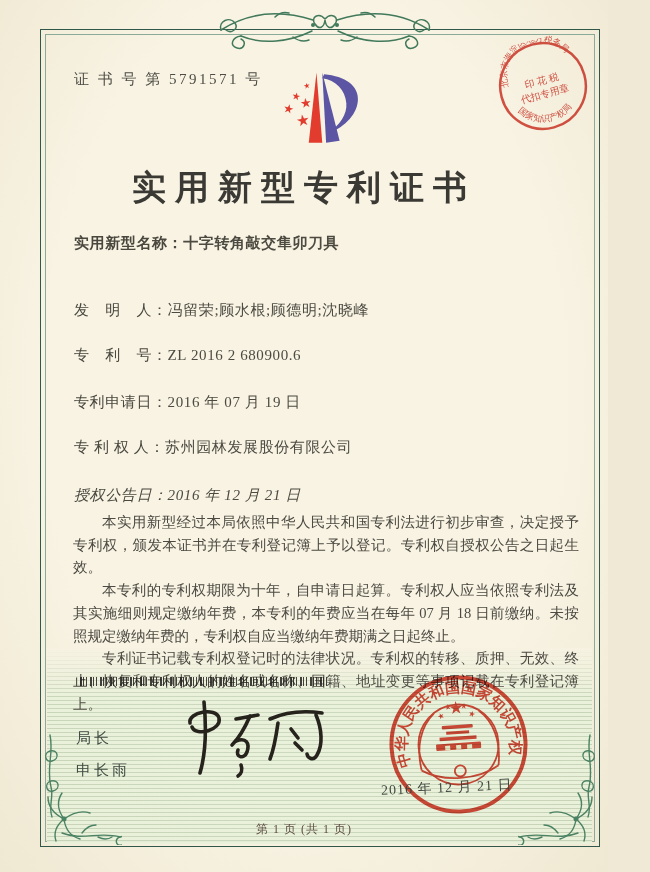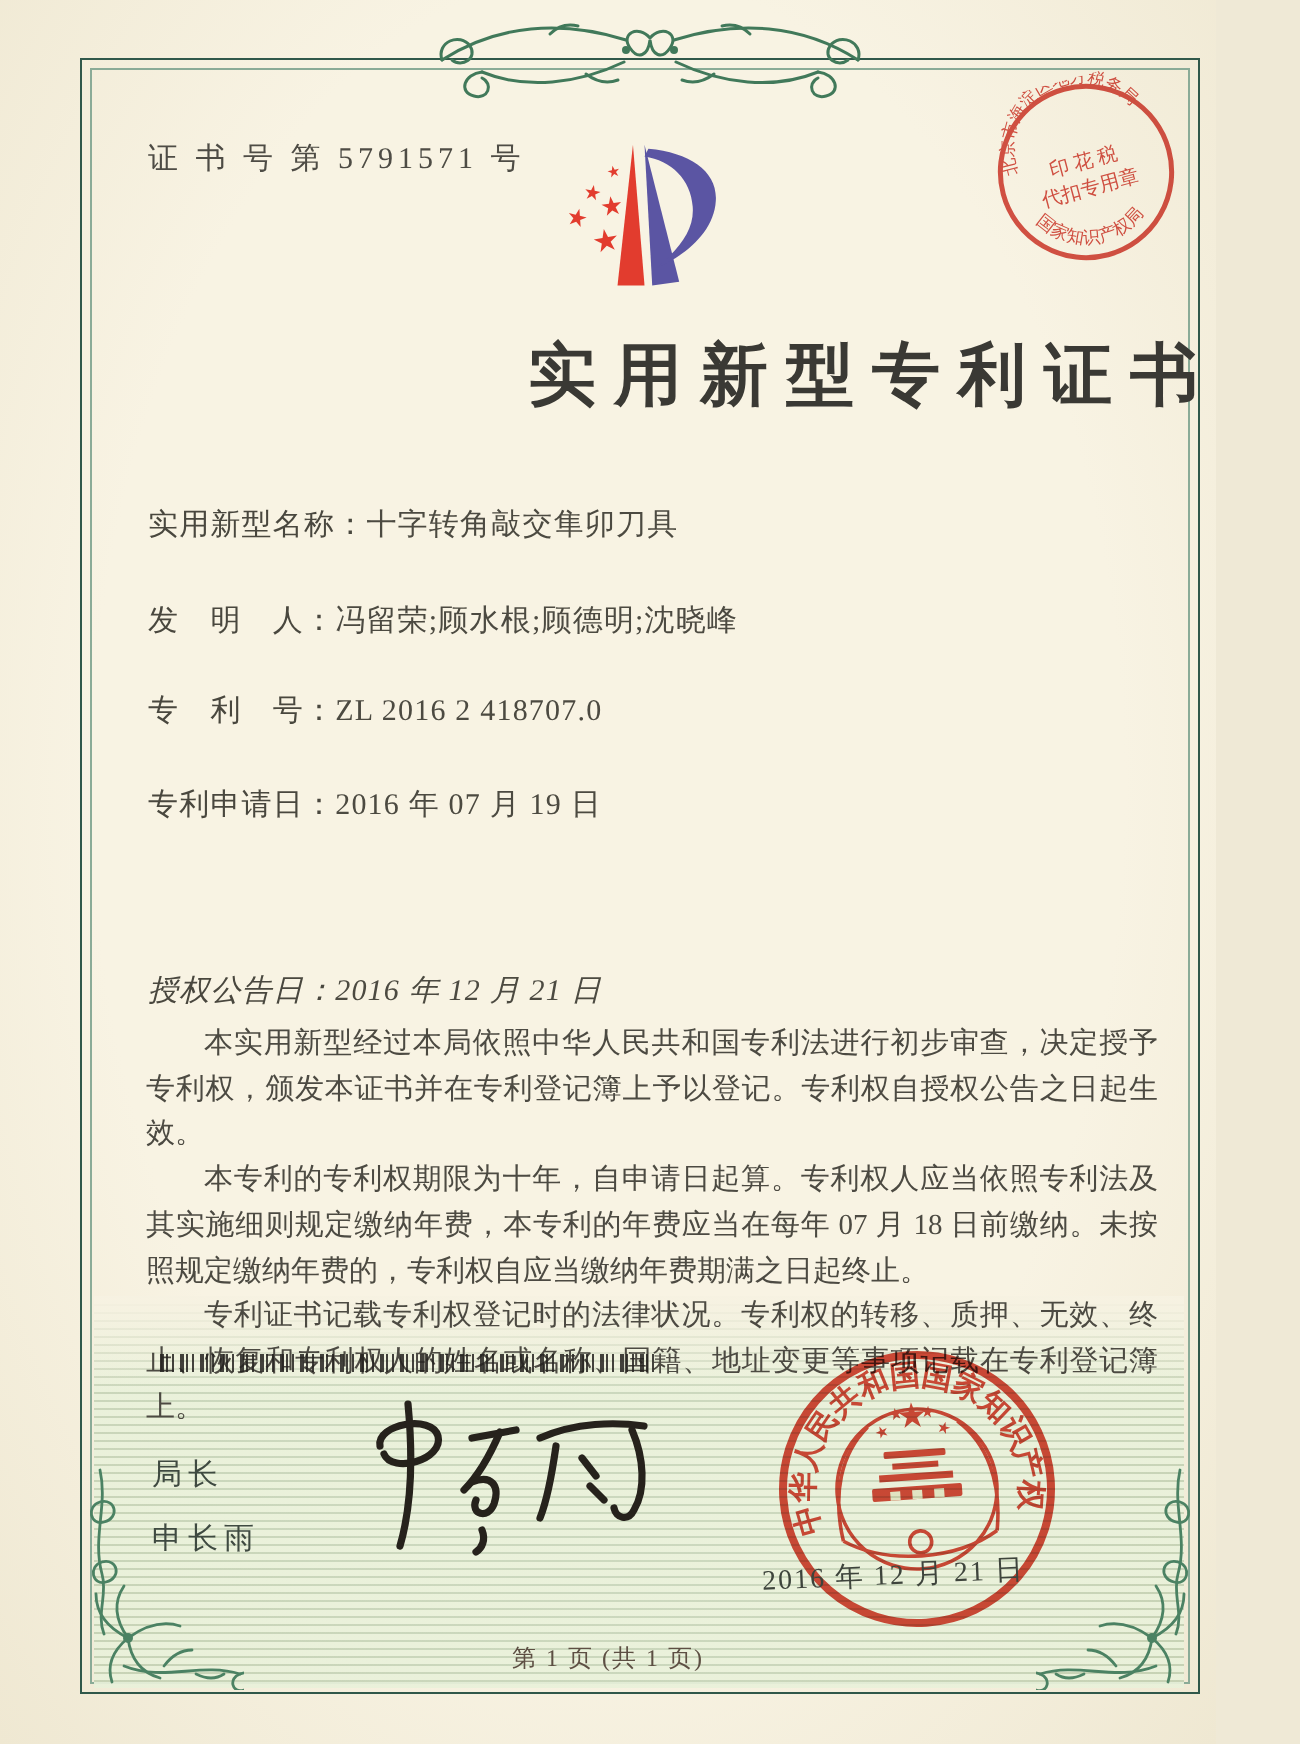--- a/index.html
+++ b/index.html
@@ -22,21 +22,21 @@
     background:
       repeating-linear-gradient(to bottom, rgba(118,164,118,.34) 0 1px, rgba(233,241,218,.92) 1px 4px);
   }
   .panel-fade{position:absolute;left:47px;top:648px;width:545px;height:48px;
     background:linear-gradient(#f7f2e2, rgba(247,242,226,0));}
   .cert-no{position:absolute;left:74px;top:70px;font-size:15px;letter-spacing:2.5px;
     color:#4e4c45;white-space:nowrap;}
   .logo{position:absolute;left:266px;top:57px;width:126px;height:106px;}
   .tax-stamp{position:absolute;left:496px;top:39px;width:94px;height:94px;
     transform:rotate(-15deg);mix-blend-mode:multiply;opacity:.92;}
-  .title{position:absolute;left:0;top:165px;width:100%;text-align:right;
+  .title{position:absolute;left:0;top:165px;width:100%;text-align:center;
     font-size:34px;font-weight:600;letter-spacing:9px;color:#3a3934;}
   .row{position:absolute;left:74px;font-size:15px;color:#49473e;white-space:nowrap;
     letter-spacing:.6px;}
   .row .val{color:#4c4a41;}
   .paras{position:absolute;left:73px;top:511px;width:506px;font-size:14.5px;
     line-height:22.7px;color:#4c4a42;text-align:justify;}
   .paras p{margin:0;text-indent:2em;}
   .barcode{position:absolute;left:80px;top:677px;width:250px;height:9px;
     background:repeating-linear-gradient(to right,#23211e 0 2px,transparent 2px 3px,#23211e 3px 4px,transparent 4px 6px,#23211e 6px 7px,transparent 7px 10px);
     opacity:.85;}
@@ -149,31 +149,34 @@
     </text>
     <text font-size="8.4" fill="#d4453a">
       <textPath href="#taxBottomArc" startOffset="12">国家知识产权局</textPath>
     </text>
     <text x="45" y="43" font-size="9.5" fill="#d4453a" text-anchor="middle">印 花 税</text>
     <text x="45" y="56" font-size="9.5" fill="#d4453a" text-anchor="middle">代扣专用章</text>
   </svg>
 
   <div class="title">实用新型专利证书</div>
 
-  <div class="row" style="top:253px;">
+  <div class="row" style="top:234px;font-weight:bold;">
     <span class="lab">实用新型名称：</span><span class="val">十字转角敲交隼卯刀具</span>
   </div>
   <div class="row" style="top:301px;">
     <span class="lab">发　明　人：</span><span class="val">冯留荣;顾水根;顾德明;沈晓峰</span>
   </div>
   <div class="row" style="top:346px;">
-    <span class="lab">专　利　号：</span><span class="val">ZL 2016 2 418707.0</span>
+    <span class="lab">专　利　号：</span><span class="val">ZL 2016 2 680900.6</span>
   </div>
   <div class="row" style="top:393px;">
     <span class="lab">专利申请日：</span><span class="val">2016 年 07 月 19 日</span>
+  </div>
+  <div class="row" style="top:438px;">
+    <span class="lab">专 利 权 人：</span><span class="val">苏州园林发展股份有限公司</span>
   </div>
   <div class="row" style="top:486px;font-style:italic;">
     <span class="lab">授权公告日：</span><span class="val">2016 年 12 月 21 日</span>
   </div>
 
   <div class="paras">
     <p>本实用新型经过本局依照中华人民共和国专利法进行初步审查，决定授予专利权，颁发本证书并在专利登记簿上予以登记。专利权自授权公告之日起生效。</p>
     <p>本专利的专利权期限为十年，自申请日起算。专利权人应当依照专利法及其实施细则规定缴纳年费，本专利的年费应当在每年 07 月 18 日前缴纳。未按照规定缴纳年费的，专利权自应当缴纳年费期满之日起终止。</p>
     <p>专利证书记载专利权登记时的法律状况。专利权的转移、质押、无效、终止、恢复和专利权人的姓名或名称、国籍、地址变更等事项记载在专利登记簿上。</p>
   </div>

